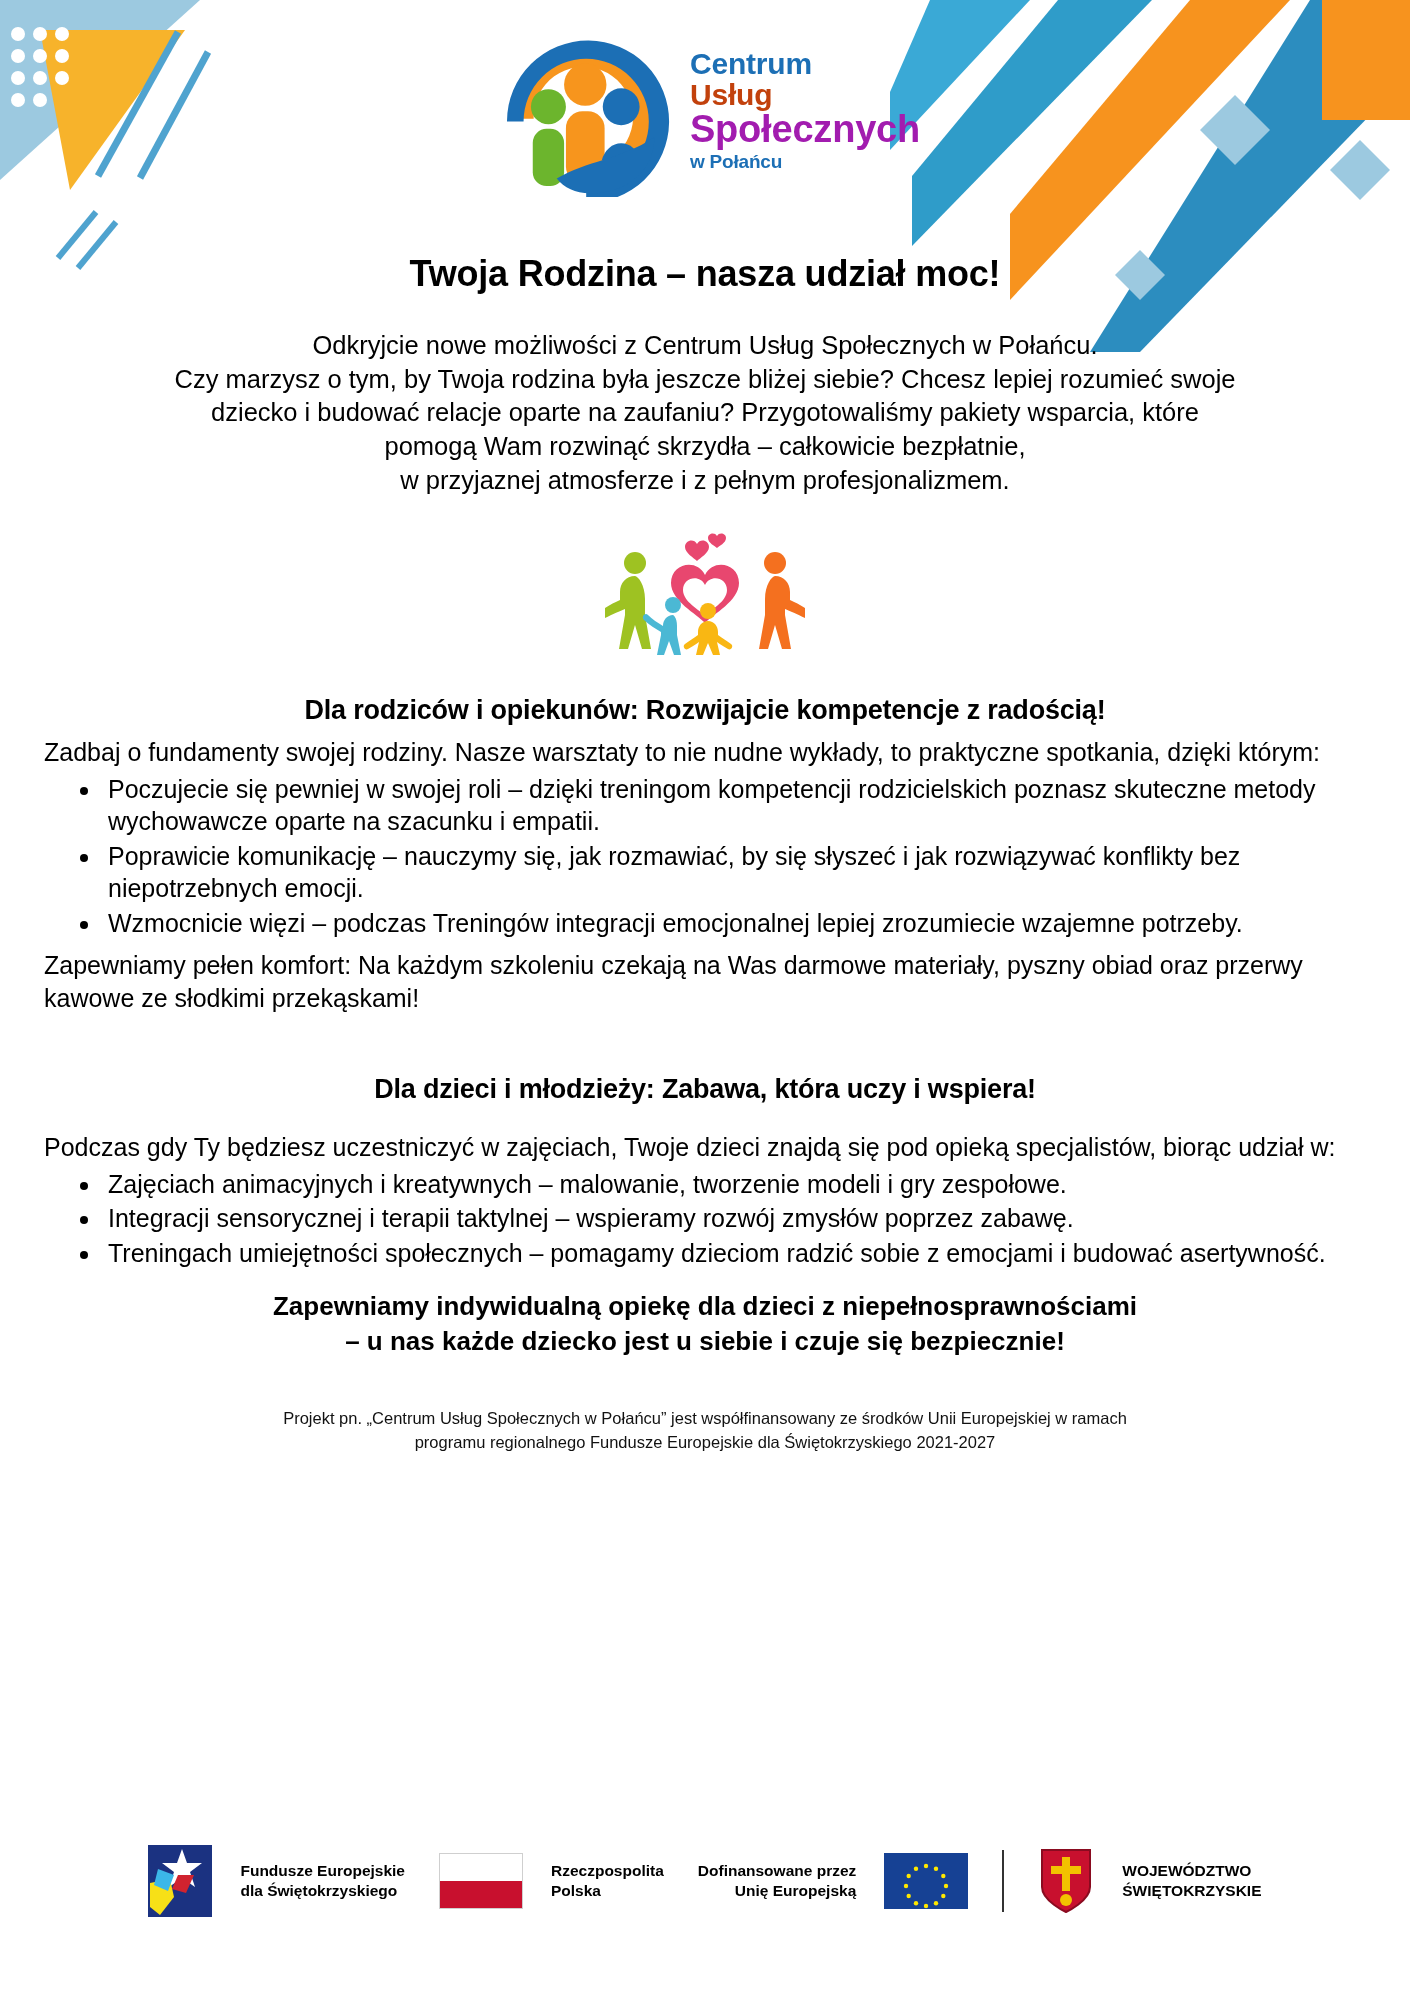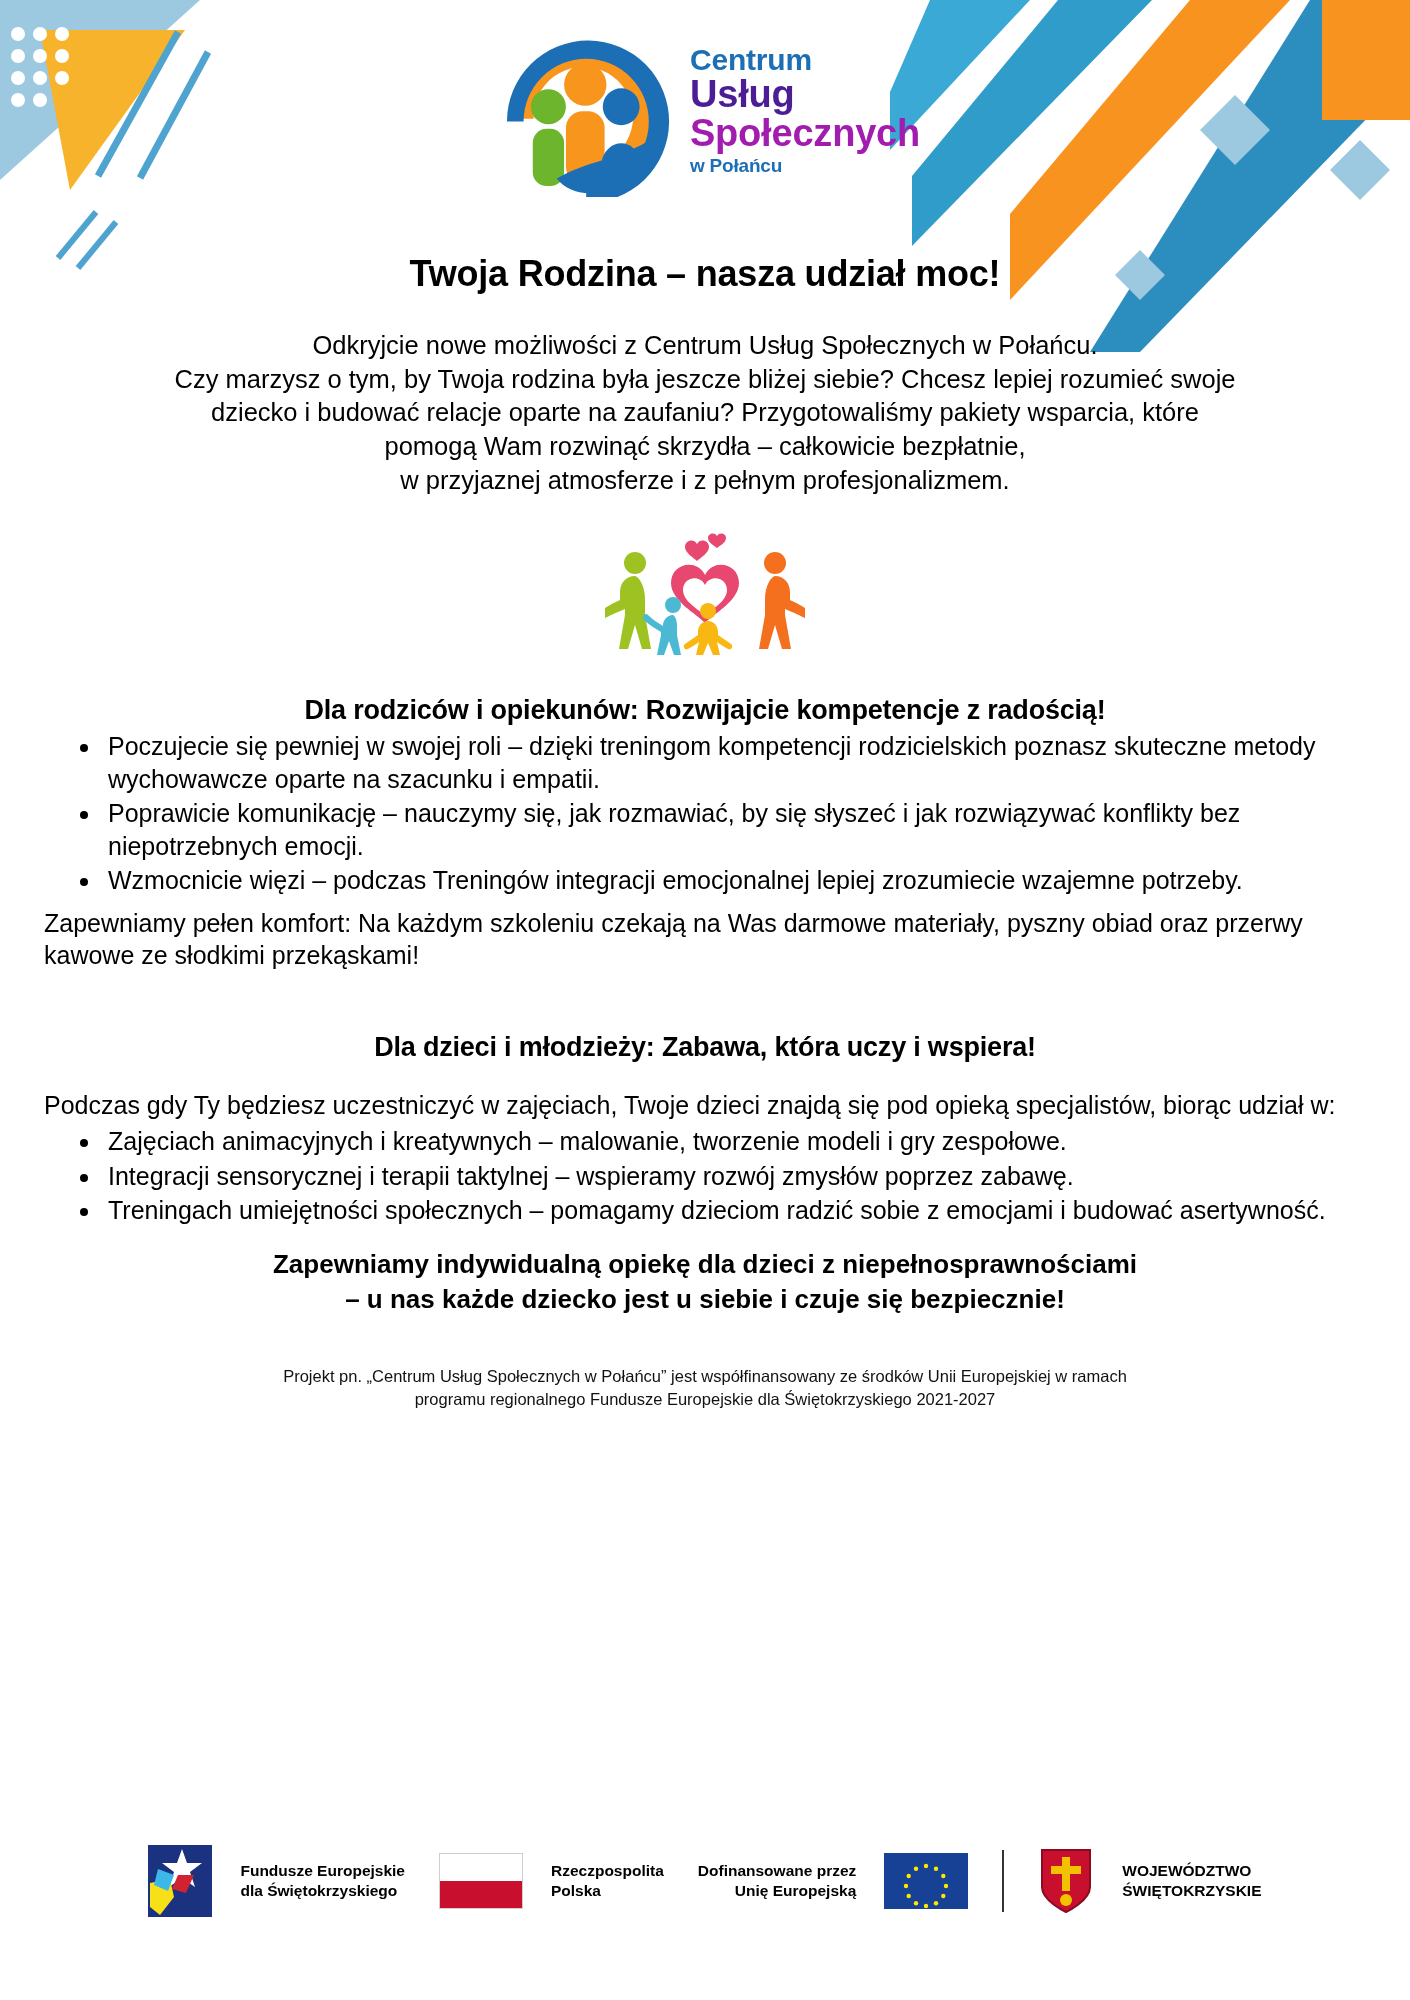--- a/index.html
+++ b/index.html
@@ -32,21 +32,21 @@
     align-items: center;
     gap: 15px;
   }
   .logo-mark { width: 185px; height: 175px; flex: none; }
   .logo-text { line-height: 1.04; }
   .logo-text div {
     font-weight: bold;
     letter-spacing: -0.2px;
   }
   .lt-1 { font-size: 30px; color: #1c6fb5; }
-  .lt-2 { font-size: 38px; color: #4c1d95; }
+  .lt-2 { font-size: 30px; color: #c2410c; }
   .lt-3 { font-size: 38px; color: #a21caf; }
   .lt-4 { font-size: 19px; color: #1c6fb5; margin-top: 2px; }
 
   
   .page {
     position: absolute;
     top: 0; left: 0;
     width: 1410px;
     padding: 0 44px;
   }
@@ -236,20 +236,21 @@
 
       <circle cx="68" cy="72" r="8" fill="#4bb8d4"></circle>
       <path d="M68 82 c-6 0-10 5-10 11 c-5-3-11-7-15-11 c-3-3-7 2-4 5 c5 5 12 9 17 12 l0 3 l-4 20 l7 0 l5-14 l5 14 l7 0 l-4-20 l0-9 c0-9-4-11-4-11Z" fill="#4bb8d4"></path>
 
       <circle cx="103" cy="78" r="8" fill="#f9b713"></circle>
       <path d="M103 88 c-6 0-10 5-10 11 l0 3 c-4 3-9 6-13 9 c-3 2 0 7 3 5 c4-2 8-5 11-7 l-3 13 l7 0 l5-12 l5 12 l7 0 l-3-13 c3 2 7 5 11 7 c3 2 6-3 3-5 c-4-3-9-6-13-9 l0-3 c0-6-4-11-10-11Z" fill="#f9b713"></path>
     </svg>
   </div>
 
   <h2 class="section-head">Dla rodziców i opiekunów: Rozwijajcie kompetencje z radością!</h2>
+  <p class="body">Zadbaj o fundamenty swojej rodziny. Nasze warsztaty to nie nudne wykłady, to praktyczne spotkania, dzięki którym:</p>
   <ul class="bullets">
     <li>Poczujecie się pewniej w swojej roli – dzięki treningom kompetencji rodzicielskich poznasz skuteczne metody wychowawcze oparte na szacunku i empatii.</li>
     <li>Poprawicie komunikację – nauczymy się, jak rozmawiać, by się słyszeć i jak rozwiązywać konflikty bez niepotrzebnych emocji.</li>
     <li>Wzmocnicie więzi – podczas Treningów integracji emocjonalnej lepiej zrozumiecie wzajemne potrzeby.</li>
   </ul>
   <p class="body">Zapewniamy pełen komfort: Na każdym szkoleniu czekają na Was darmowe materiały, pyszny obiad oraz przerwy kawowe ze słodkimi przekąskami!</p>
 
   <h2 class="section-head tight">Dla dzieci i młodzieży: Zabawa, która uczy i wspiera!</h2>
   <p class="body gap">Podczas gdy Ty będziesz uczestniczyć w zajęciach, Twoje dzieci znajdą się pod opieką specjalistów, biorąc udział w:</p>
   <ul class="bullets">

